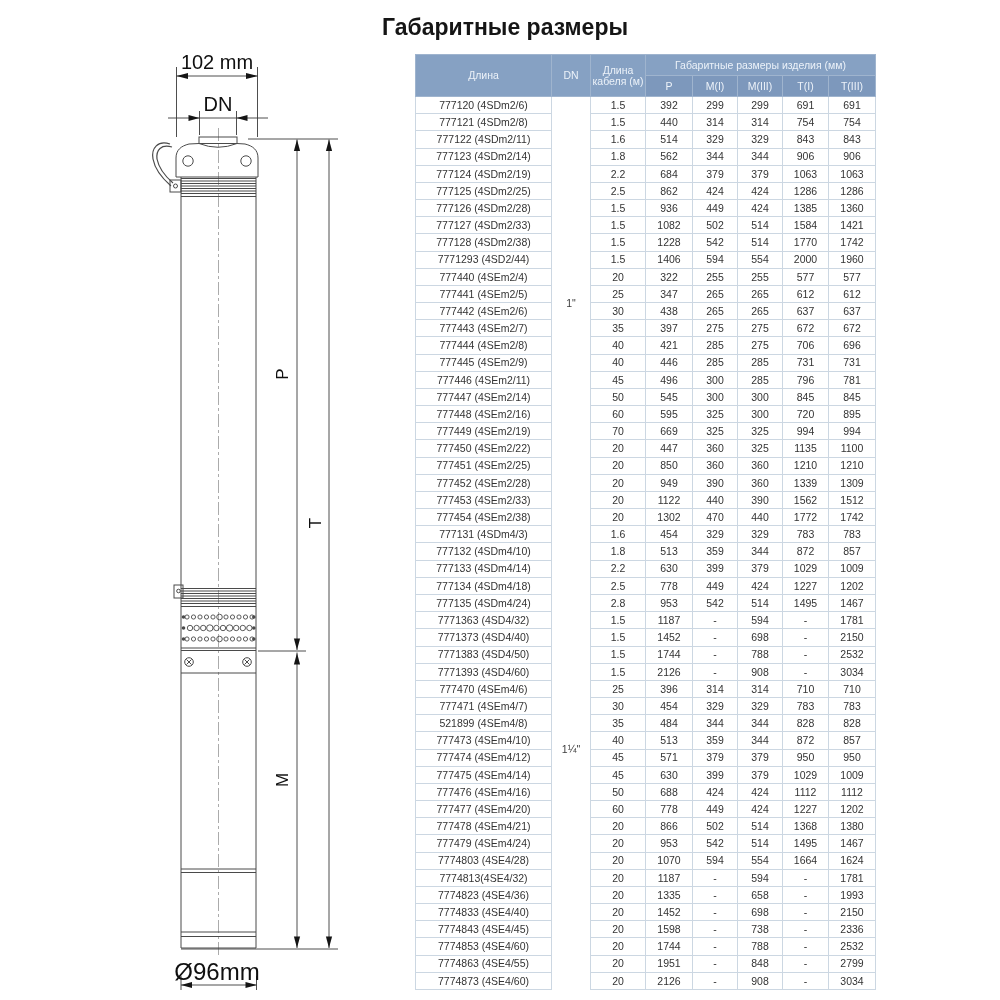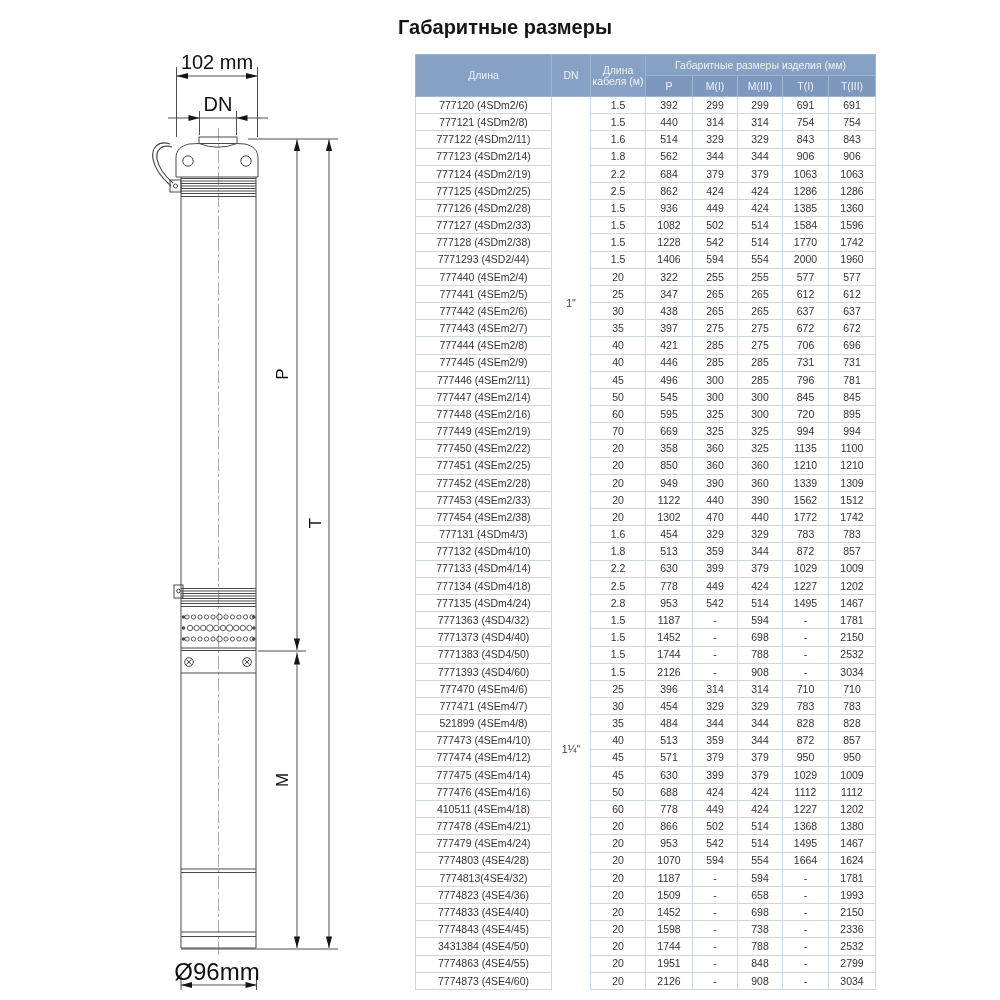--- a/index.html
+++ b/index.html
@@ -3,21 +3,21 @@
 <meta charset="utf-8">
 <style>
   html,body{margin:0;padding:0;}
   body{
     width:1000px;height:1000px;position:relative;background:#ffffff;
     font-family:"Liberation Sans", sans-serif;color:#333;
     overflow:hidden;
   }
   .page-title{
     position:absolute;left:505px;top:27px;transform:translate(-50%,-50%);
-    font-size:20px;font-weight:600;color:#151515;white-space:nowrap;
+    font-size:23px;font-weight:600;color:#151515;white-space:nowrap;
   }
   
   .diagram{position:absolute;left:0;top:0;width:420px;height:1000px;}
   .dlabel{
     position:absolute;transform:translate(-50%,-50%);
     font-size:20px;color:#101010;white-space:nowrap;
   }
   .dlabel.small{font-size:17px;}
   .dlabel.rot{transform:translate(-50%,-50%) rotate(-90deg);}
   
@@ -295,21 +295,21 @@
         <td>1385</td>
         <td>1360</td>
       </tr>
       <tr>
         <td>777127 (4SDm2/33)</td>
         <td>1.5</td>
         <td>1082</td>
         <td>502</td>
         <td>514</td>
         <td>1584</td>
-        <td>1596</td>
+        <td>1421</td>
       </tr>
       <tr>
         <td>777128 (4SDm2/38)</td>
         <td>1.5</td>
         <td>1228</td>
         <td>542</td>
         <td>514</td>
         <td>1770</td>
         <td>1742</td>
       </tr>
@@ -408,21 +408,21 @@
         <td>70</td>
         <td>669</td>
         <td>325</td>
         <td>325</td>
         <td>994</td>
         <td>994</td>
       </tr>
       <tr>
         <td>777450 (4SEm2/22)</td>
         <td>20</td>
-        <td>358</td>
+        <td>447</td>
         <td>360</td>
         <td>325</td>
         <td>1135</td>
         <td>1100</td>
       </tr>
       <tr>
         <td>777451 (4SEm2/25)</td>
         <td>20</td>
         <td>850</td>
         <td>360</td>
@@ -596,21 +596,21 @@
       <tr>
         <td>777476 (4SEm4/16)</td>
         <td>50</td>
         <td>688</td>
         <td>424</td>
         <td>424</td>
         <td>1112</td>
         <td>1112</td>
       </tr>
       <tr>
-        <td>410511 (4SEm4/18)</td>
+        <td>777477 (4SEm4/20)</td>
         <td>60</td>
         <td>778</td>
         <td>449</td>
         <td>424</td>
         <td>1227</td>
         <td>1202</td>
       </tr>
       <tr>
         <td>777478 (4SEm4/21)</td>
         <td>20</td>
@@ -643,21 +643,21 @@
         <td>20</td>
         <td>1187</td>
         <td>-</td>
         <td>594</td>
         <td>-</td>
         <td>1781</td>
       </tr>
       <tr>
         <td>7774823 (4SE4/36)</td>
         <td>20</td>
-        <td>1509</td>
+        <td>1335</td>
         <td>-</td>
         <td>658</td>
         <td>-</td>
         <td>1993</td>
       </tr>
       <tr>
         <td>7774833 (4SE4/40)</td>
         <td>20</td>
         <td>1452</td>
         <td>-</td>
@@ -668,21 +668,21 @@
       <tr>
         <td>7774843 (4SE4/45)</td>
         <td>20</td>
         <td>1598</td>
         <td>-</td>
         <td>738</td>
         <td>-</td>
         <td>2336</td>
       </tr>
       <tr>
-        <td>3431384 (4SE4/50)</td>
+        <td>7774853 (4SE4/60)</td>
         <td>20</td>
         <td>1744</td>
         <td>-</td>
         <td>788</td>
         <td>-</td>
         <td>2532</td>
       </tr>
       <tr>
         <td>7774863 (4SE4/55)</td>
         <td>20</td>

